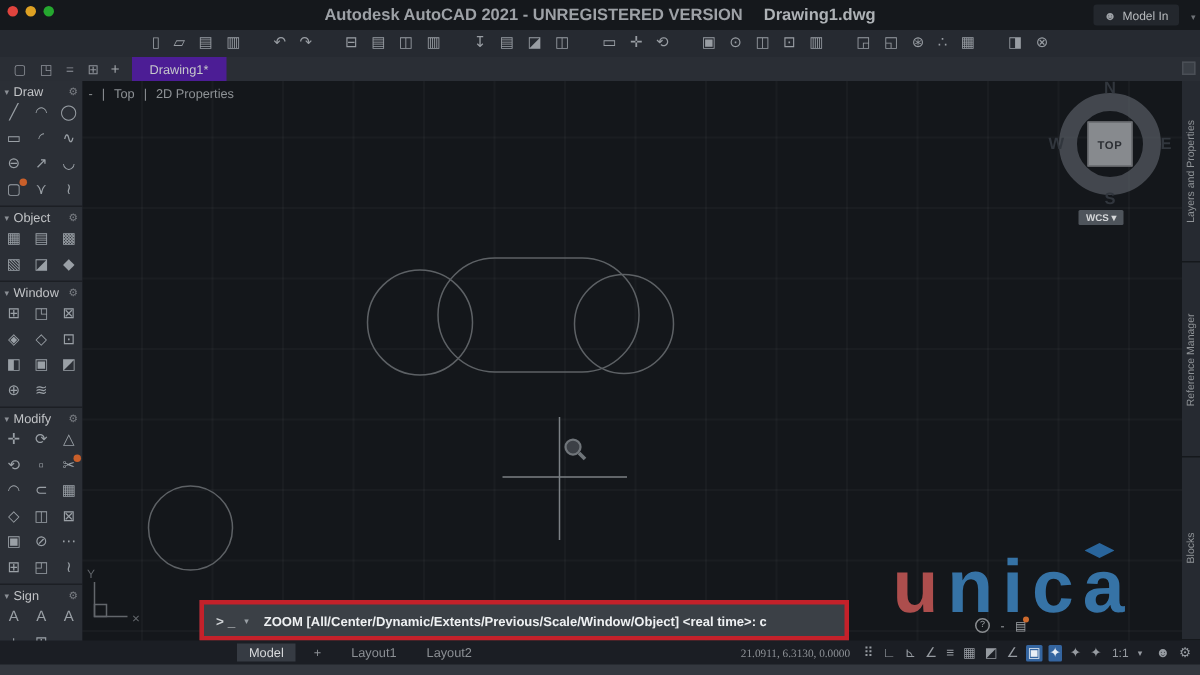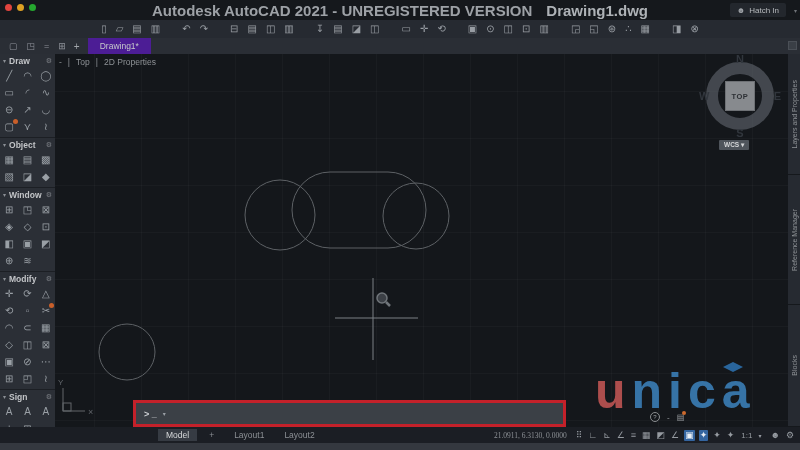--- a/index.html
+++ b/index.html
@@ -6,21 +6,21 @@
   html,body { width:800px; height:450px; overflow:hidden; background:#14171b;
     font-family:"Liberation Sans", sans-serif; }
   .app { position:relative; width:800px; height:450px; background:#1d2126; }
 
   
   .titlebar { position:relative; height:20px; background:#15181c; display:flex;
     align-items:center; justify-content:center; }
   .lights { position:absolute; left:5px; top:4px; display:flex; gap:5px; }
   .light { width:7px; height:7px; border-radius:50%; }
   .light.r { background:#e0443e; } .light.y { background:#dea123; } .light.g { background:#25a72f; }
-  .title { font-size:15px; color:#9da1a6; font-weight:bold; display:flex; gap:14px; }
+  .title { font-size:11px; color:#9da1a6; font-weight:bold; display:flex; gap:14px; }
   .title .doc { color:#aeb2b6; font-weight:bold; }
   .signin { position:absolute; right:14px; top:3px; height:14px; display:flex; align-items:center;
     gap:4px; background:#23272d; border-radius:2px; padding:0 7px; font-size:8px; color:#b7babd; }
   .signin .uglyph { font-size:8px; color:#9da1a6; }
   .tcaret { position:absolute; right:3px; top:7px; font-size:6px; color:#6f7378; }
 
   
   .toolbar { height:18px; background:#262a31; display:flex; align-items:center;
     justify-content:center; gap:22px; }
   .tgroup { display:flex; gap:9px; }
@@ -36,21 +36,21 @@
     border:1px solid #4a4f56; }
 
   
   .main { display:flex; height:373px; }
 
   
   .sidebar { width:55px; background:#2b2f36; overflow:hidden; }
   .section { border-bottom:1px solid #1c1f24; padding-bottom:2px; }
   .sec-head { height:13px; display:flex; align-items:center; padding:0 3px; gap:3px; }
   .sec-caret { font-size:6px; color:#8b8f95; }
-  .sec-label { font-size:8.5px; font-weight:bold; color:#c2c4c7; flex:1; }
+  .sec-label { font-size:8.5px; font-weight:normal; color:#c2c4c7; flex:1; }
   .sec-gear { font-size:7px; color:#7b7f85; }
   .sec-grid { display:grid; grid-template-columns:repeat(3,1fr); justify-items:center; }
   .tool { position:relative; font-size:10px; line-height:17px; color:#9aa0a6; cursor:default; }
   .tool.dot::after { content:''; position:absolute; width:5px; height:5px; border-radius:50%;
     background:#c95f2a; top:1px; right:-4px; }
 
   
   .canvas { position:relative; width:733px; height:373px; overflow:hidden;
     background-color:#14171b;
     background-image:
@@ -135,21 +135,21 @@
       <span class="light r"></span>
       <span class="light y"></span>
       <span class="light g"></span>
     </div>
     <div class="title">
       <span>Autodesk AutoCAD 2021 - UNREGISTERED VERSION</span>
       <span class="doc">Drawing1.dwg</span>
     </div>
     <div class="signin">
       <span class="uglyph">☻</span>
-      <span>Hatch In</span>
+      <span>Model In</span>
     </div>
     <span class="tcaret">▾</span>
   </div>
 
   <div class="toolbar">
     <div class="tgroup">
         <span class="ticon">▯</span>
         <span class="ticon">▱</span>
         <span class="ticon">▤</span>
         <span class="ticon">▥</span>
@@ -345,20 +345,21 @@
         <span class="vc-letter vc-n">N</span>
         <span class="vc-letter vc-s">S</span>
         <span class="vc-letter vc-w">W</span>
         <span class="vc-letter vc-e">E</span>
       </div>
       <div class="wcs">WCS ▾</div>
 
       <div class="cmdbar">
         <span class="cmd-prompt">&gt; _</span>
         <span class="cmd-caret">▾</span>
+        <span class="cmd-text">ZOOM [All/Center/Dynamic/Extents/Previous/Scale/Window/Object] &lt;real time&gt;: c</span>
       </div>
 
       <div class="watermark">
         <span class="wm-u">u</span><span class="wm-rest">nica</span>
         <span class="wm-cap"></span>
       </div>
 
       <div class="helper-icons">
         <span class="h-q">?</span>
         <span class="h-min">-</span>

